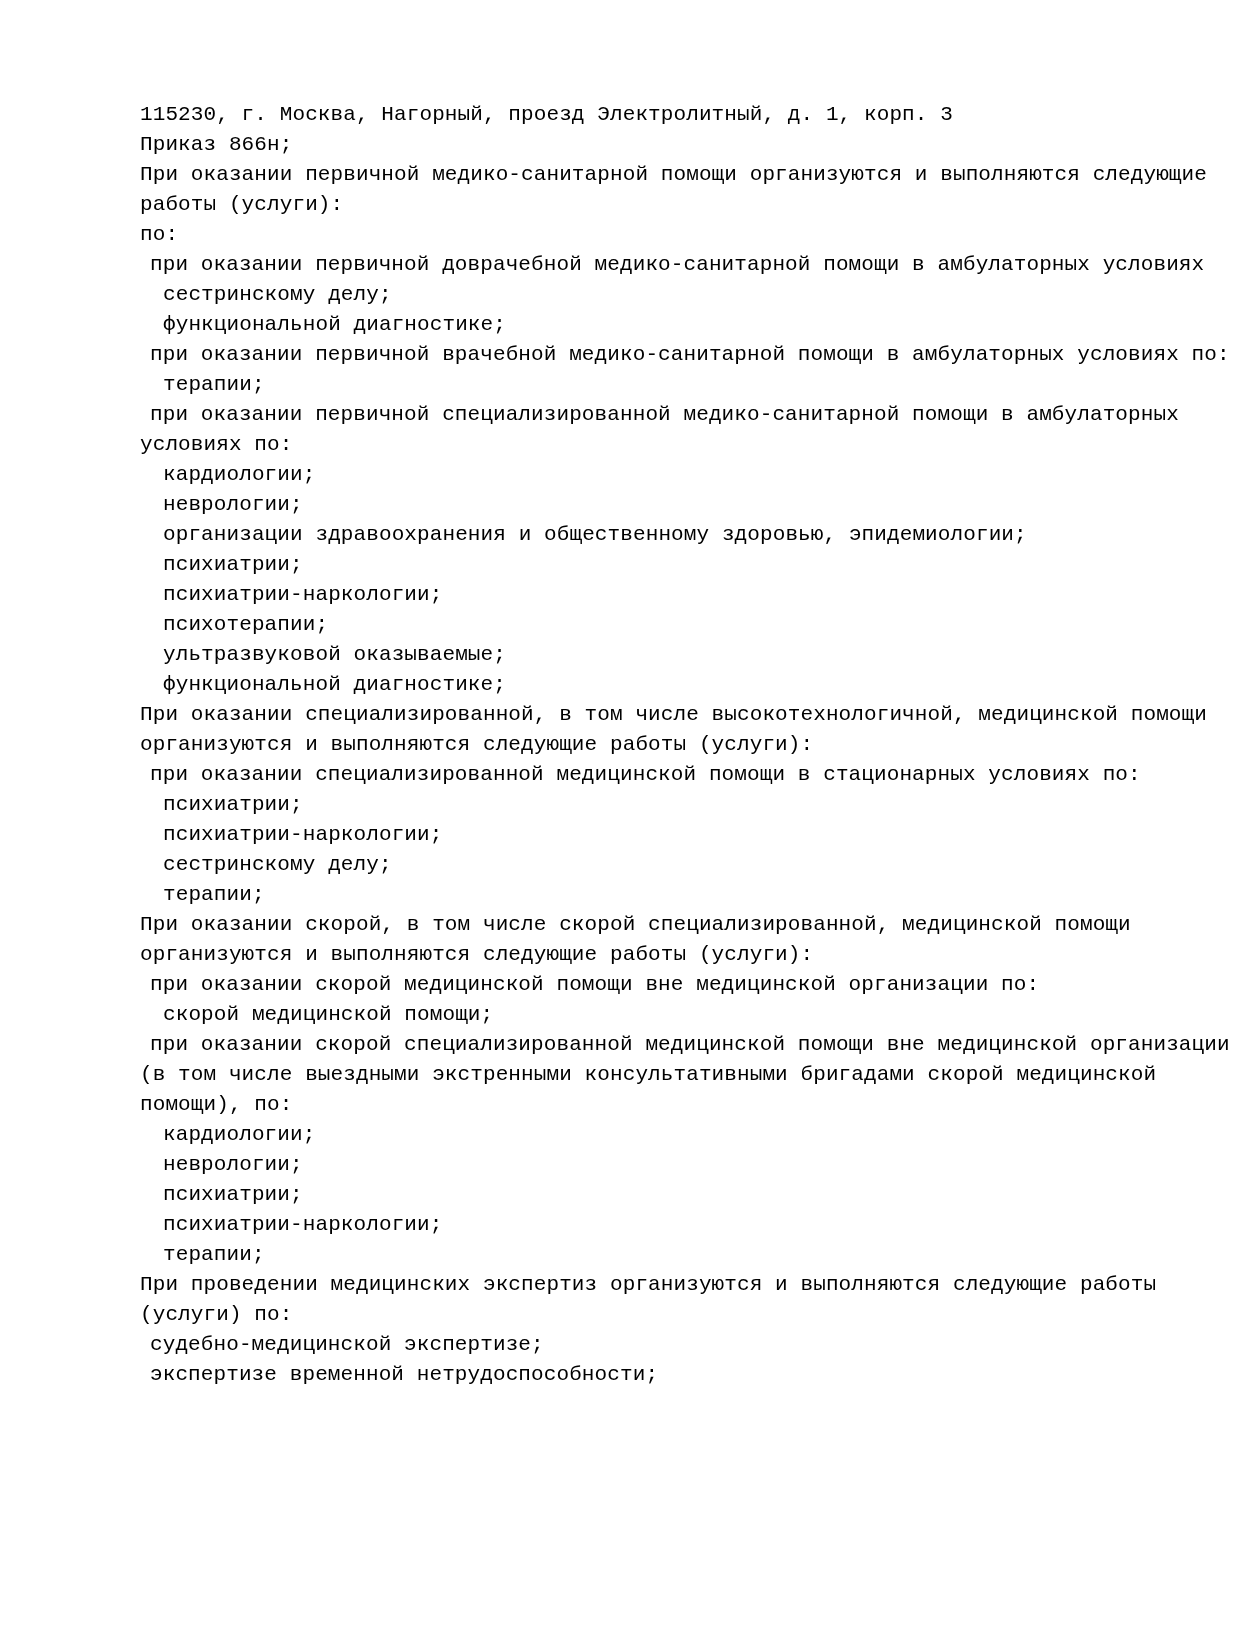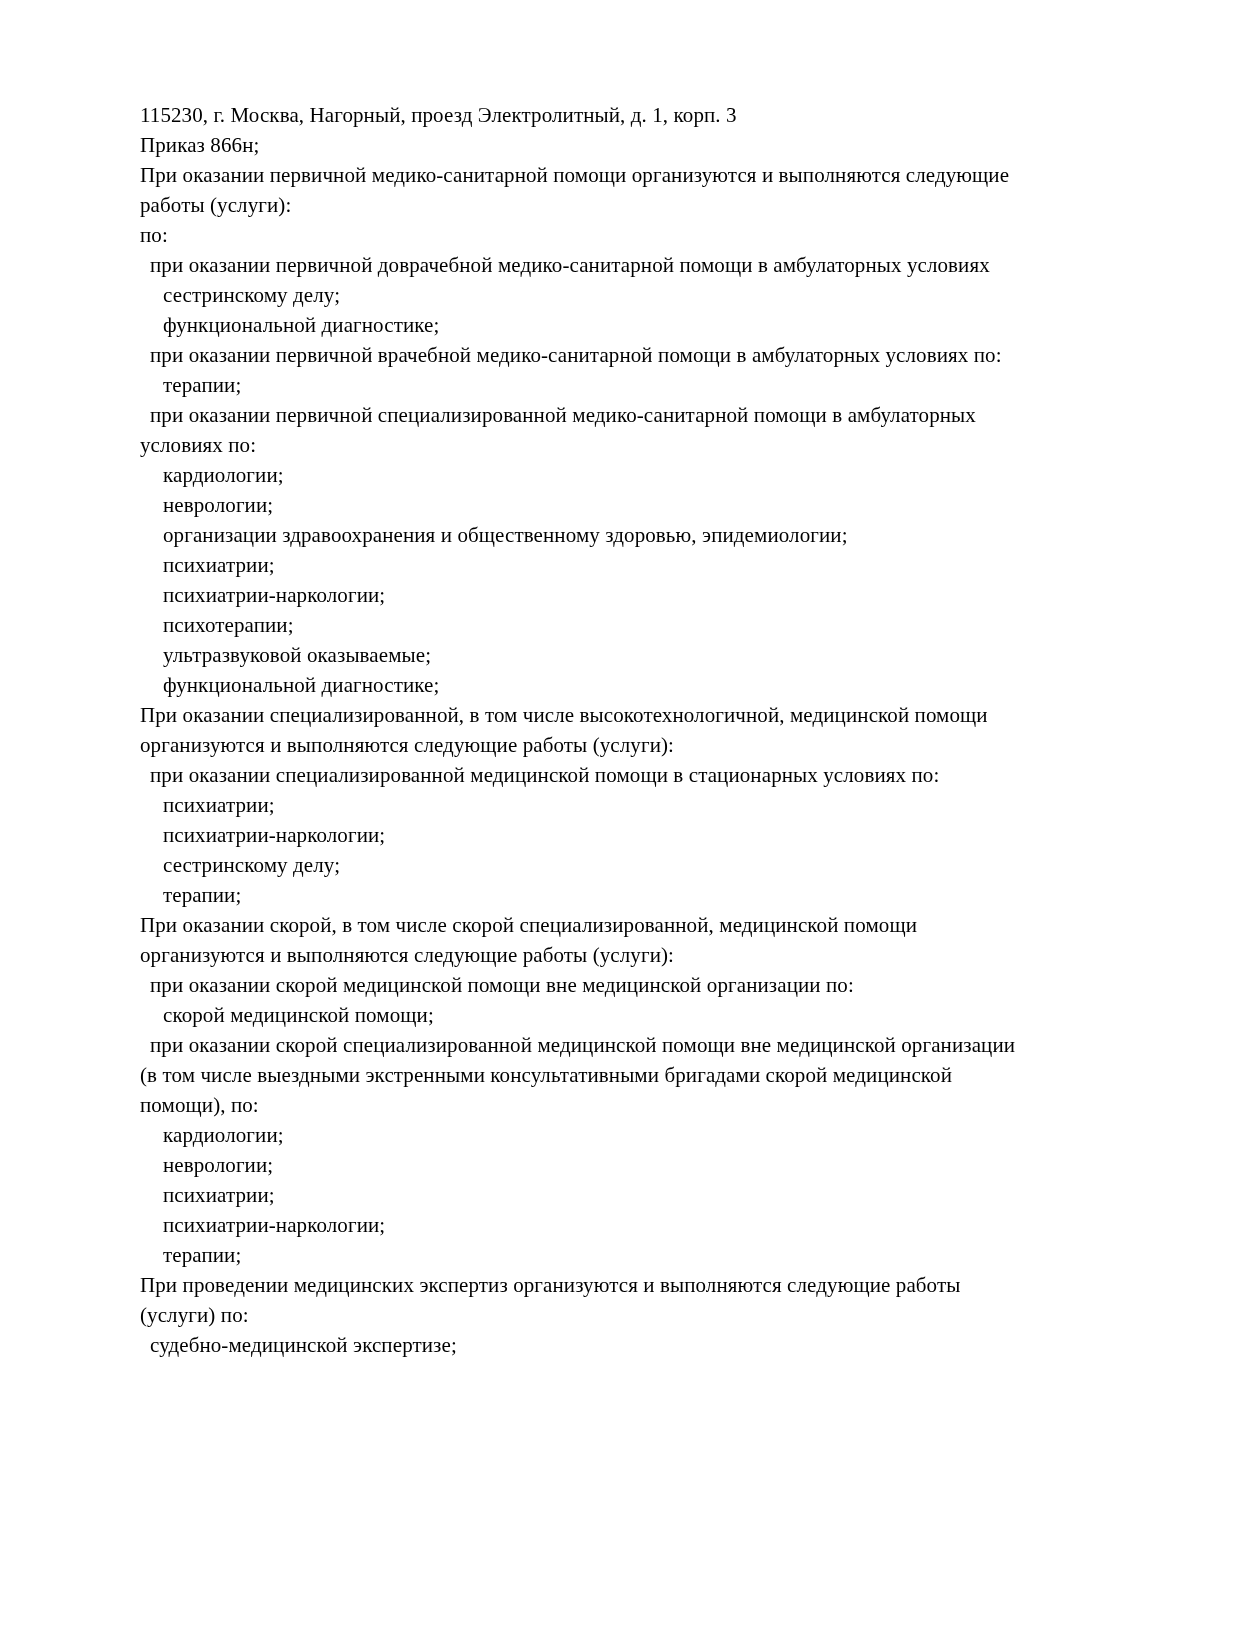--- a/index.html
+++ b/index.html
@@ -24,20 +24,21 @@
     position: absolute;
     left: 140px;
     top: 100px;
     width: 1000px;
     font-size: 21px;
     line-height: 30px;
     letter-spacing: 0.1px;
   }
   .line {
     white-space: pre;
+    font-family: Liberation Mono, monospace;
   }
   .indent-0 { padding-left: 0; }
   .indent-1 { padding-left: 10px; }
   .indent-2 { padding-left: 23px; }
 </style>
 </head>
 <body style="background: rgb(255, 255, 255); color: rgb(0, 0, 0);">
 
 <div class="page">
   <div class="doc-text" id="doc-lines">
@@ -76,14 +77,15 @@
       <div class="line indent-0">(в том числе выездными экстренными консультативными бригадами скорой медицинской</div>
       <div class="line indent-0">помощи), по:</div>
       <div class="line indent-2">кардиологии;</div>
       <div class="line indent-2">неврологии;</div>
       <div class="line indent-2">психиатрии;</div>
       <div class="line indent-2">психиатрии-наркологии;</div>
       <div class="line indent-2">терапии;</div>
       <div class="line indent-0">При проведении медицинских экспертиз организуются и выполняются следующие работы</div>
       <div class="line indent-0">(услуги) по:</div>
       <div class="line indent-1">судебно-медицинской экспертизе;</div>
+      <div class="line indent-1">экспертизе временной нетрудоспособности;</div>
     </div>
 </div>
 
 </body></html>

